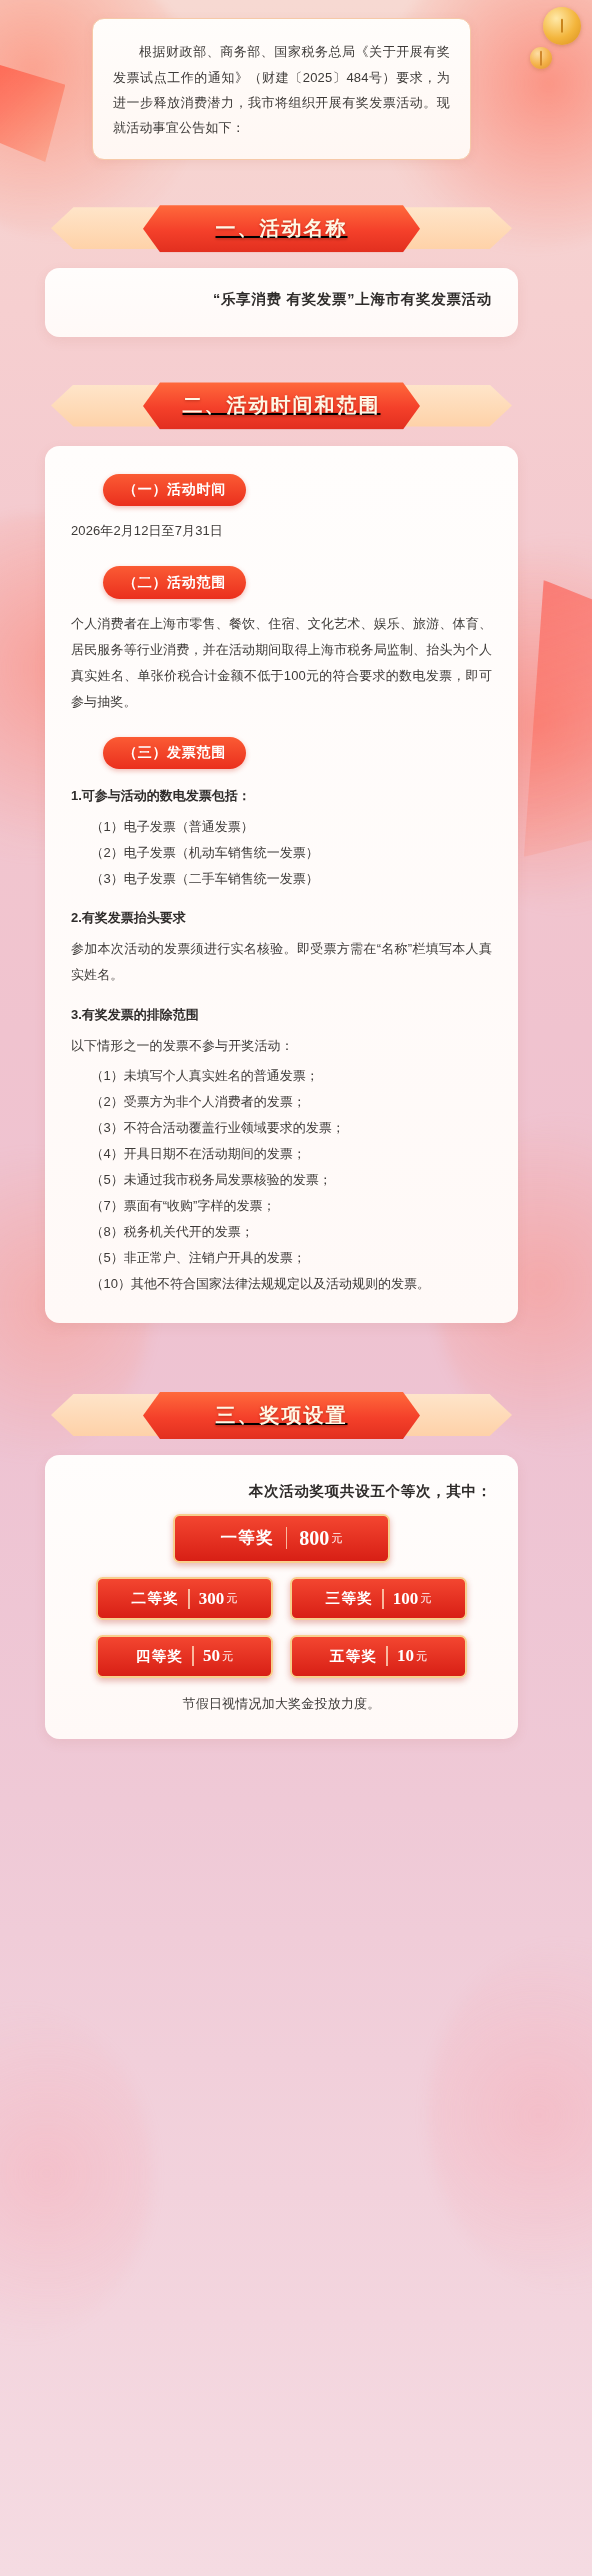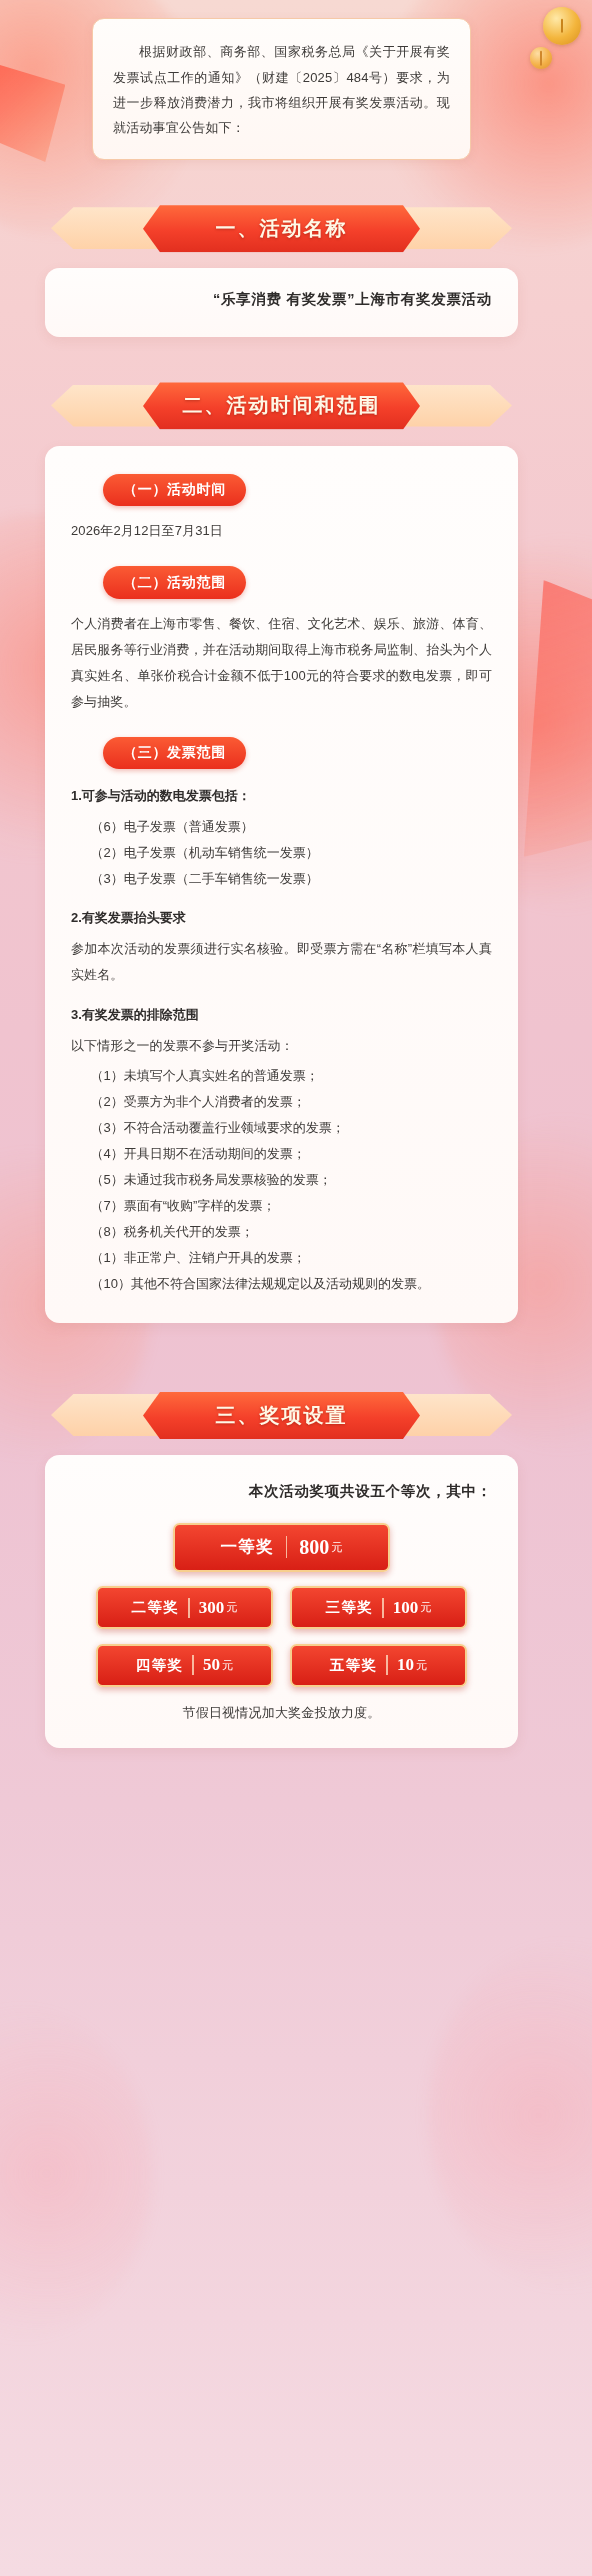--- a/index.html
+++ b/index.html
@@ -123,20 +123,21 @@
   .banner-core {
     position:relative;
     min-width: 277px;
     height: 47px;
     display:flex; align-items:center; justify-content:center;
     background: linear-gradient(180deg,#ff6a3c 0%, #f4402a 55%, #e22f1f 100%);
     border-radius: 6.6px;
     padding: 12px 37px;
     box-shadow: 0 3.3px 8px rgba(200,50,30,.35);
     clip-path: polygon(17px 0, calc(100% - 17px) 0, 100% 50%, calc(100% - 17px) 100%, 17px 100%, 0 50%);
+    text-decoration: underline;
   }
   .banner-core .txt {
     color:#fff8e6;
     font-size: 20px;
     font-weight: bold;
     letter-spacing: 2px;
     text-shadow: 0 1.3px 2.6px rgba(120,20,10,.45);
     font-family: "Liberation Serif", serif;
   }
 
@@ -193,21 +194,21 @@
   .list { margin: 0; padding: 0; list-style: none; }
   .list li {
     font-size: 13px;
     line-height: 2.0;
     color: #3d3a38;
     padding-left: 1.6em;
     text-indent: -0.1em;
   }
 
   
-  .awards-wrap { margin-top: 19px; }
+  .awards-wrap { margin-top: 10px; }
   .award-row { display:flex; justify-content:center; gap: 17px; margin-bottom: 14.5px; }
   .award-box {
     position:relative;
     display:flex; align-items:center; justify-content:center;
     background: linear-gradient(180deg,#f34630 0%, #d81f15 100%);
     border: 2px solid #f7cf8e;
     border-radius: 6.6px;
     box-shadow: 0 2.6px 6.6px rgba(180,40,25,.32);
     color:#fff;
   }
@@ -292,39 +293,39 @@
       <span class="pill">（二）活动范围</span>
     </div>
     <p class="body-text">个人消费者在上海市零售、餐饮、住宿、文化艺术、娱乐、旅游、体育、居民服务等行业消费，并在活动期间取得上海市税务局监制、抬头为个人真实姓名、单张价税合计金额不低于100元的符合要求的数电发票，即可参与抽奖。</p>
 
     <div class="pill-wrap sp">
       <span class="pill">（三）发票范围</span>
     </div>
 
     <div class="sub-head">1.可参与活动的数电发票包括：</div>
     <ul class="list">
-      <li>（6）电子发票（普通发票）</li>
+      <li>（1）电子发票（普通发票）</li>
       <li>（2）电子发票（机动车销售统一发票）</li>
       <li>（3）电子发票（二手车销售统一发票）</li>
     </ul>
 
     <div class="sub-head">2.有奖发票抬头要求</div>
     <p class="body-text">参加本次活动的发票须进行实名核验。即受票方需在“名称”栏填写本人真实姓名。</p>
 
     <div class="sub-head">3.有奖发票的排除范围</div>
     <p class="body-text">以下情形之一的发票不参与开奖活动：</p>
     <ul class="list">
       <li>（1）未填写个人真实姓名的普通发票；</li>
       <li>（2）受票方为非个人消费者的发票；</li>
       <li>（3）不符合活动覆盖行业领域要求的发票；</li>
       <li>（4）开具日期不在活动期间的发票；</li>
       <li>（5）未通过我市税务局发票核验的发票；</li>
       <li>（7）票面有“收购”字样的发票；</li>
       <li>（8）税务机关代开的发票；</li>
-      <li>（1）非正常户、注销户开具的发票；</li>
+      <li>（5）非正常户、注销户开具的发票；</li>
       <li>（10）其他不符合国家法律法规规定以及活动规则的发票。</li>
     </ul>
   </div>
 
   <div class="gap-lg"></div>
   <div class="gap-md"></div>
 
   <div class="section-banner">
     <div class="banner-plate"></div>
     <div class="banner-core">

